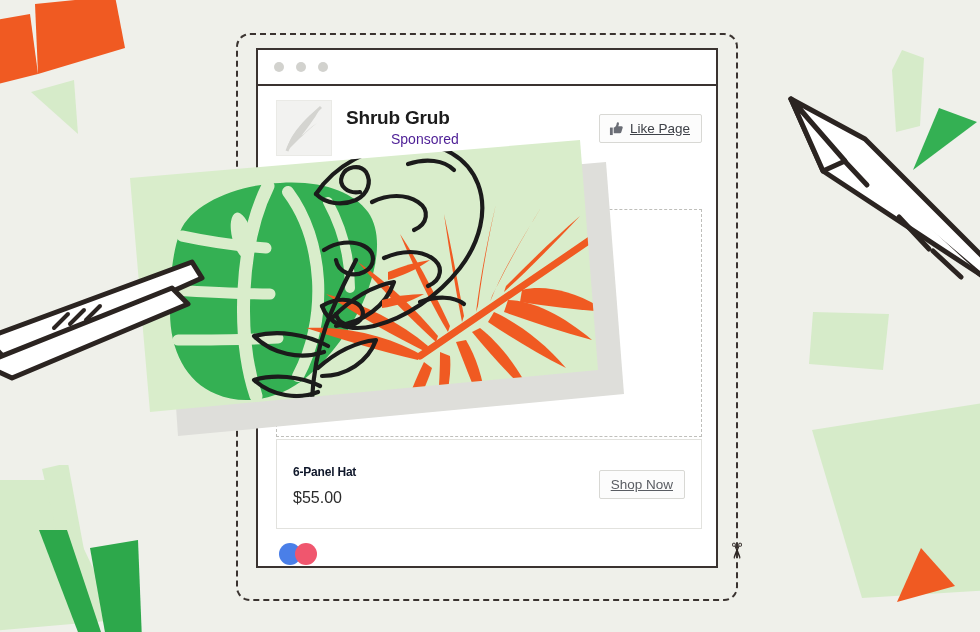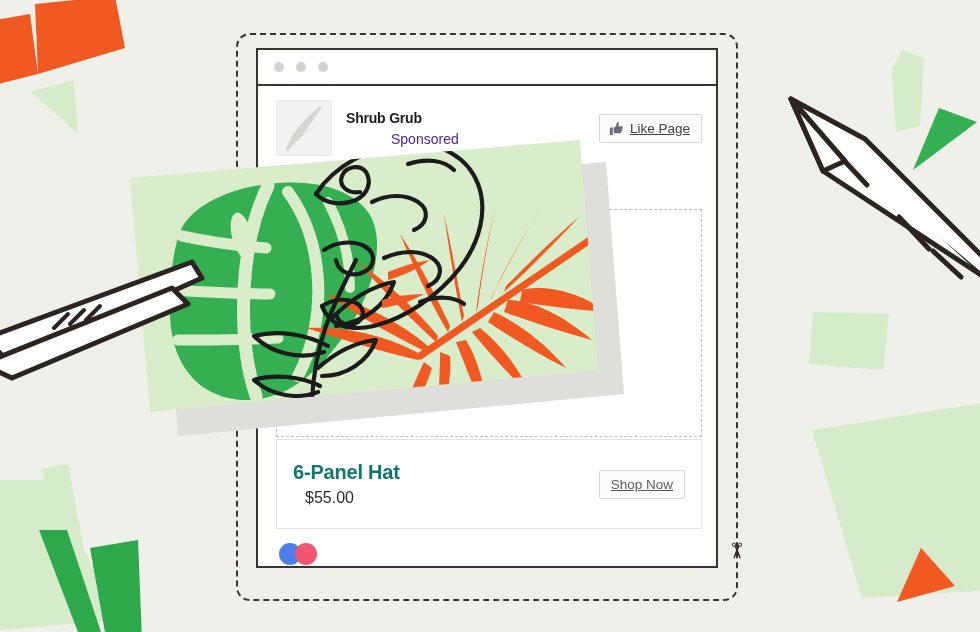--- a/index.html
+++ b/index.html
@@ -42,21 +42,21 @@
   #header{
     display:flex;align-items:center;padding:14px 14px 10px 18px;gap:14px;
     box-sizing:border-box;
   }
   #avatar{
     width:56px;height:56px;background:#F2F2F0;border:1px solid #EAEAE6;
     flex:0 0 auto;position:relative;overflow:hidden;box-sizing:border-box;
   }
   #brandblock{flex:1 1 auto;min-width:0;}
   #brandname{
-    font-size:14px;font-weight:bold;color:#1C1C1C;letter-spacing:-0.2px;
+    font-size:19px;font-weight:bold;color:#1C1C1C;letter-spacing:-0.2px;
     line-height:22px;
   }
   #sponsored{font-size:14px;color:#4c1d95;line-height:19px;margin-top:1px;margin-left:45px;}
   #likebtn{
     flex:0 0 auto;border:1px solid #D8D8D4;background:#FCFCFC;
     padding:6px 11px 6px 9px;font-size:13.5px;color:#3E4148;
     display:flex;align-items:center;gap:6px;border-radius:2px;
     white-space:nowrap;
     text-decoration:underline;
   }
@@ -68,22 +68,22 @@
     border:1px dashed #BFBFBB;box-sizing:border-box;
   }
 
   
   #productbox{
     position:absolute;left:18px;top:389px;width:426px;height:90px;
     border:1px solid #E2E2DE;box-sizing:border-box;
     display:flex;align-items:center;padding:0 16px;
   }
   #producttext{flex:1 1 auto;}
-  #prodtitle{font-size:20px;font-weight:bold;color:#0f766e;line-height:24px;letter-spacing:-0.2px;}
-  #prodprice{font-size:16px;color:#2B2B2B;line-height:22px;margin-top:3px;margin-left:12px;}
+  #prodtitle{font-size:12px;font-weight:bold;color:#0f172a;line-height:24px;letter-spacing:-0.2px;}
+  #prodprice{font-size:16px;color:#2B2B2B;line-height:22px;margin-top:3px;}
   #shopbtn{
     flex:0 0 auto;border:1px solid #D8D8D4;background:#FCFCFC;
     padding:6px 11px;font-size:13.5px;color:#5A5D63;border-radius:2px;
     white-space:nowrap;
     text-decoration:underline;
   }
   #reactions{position:absolute;left:20px;top:492px;height:22px;}
 
   
   #collage{position:absolute;left:120px;top:140px;width:520px;height:300px;}

